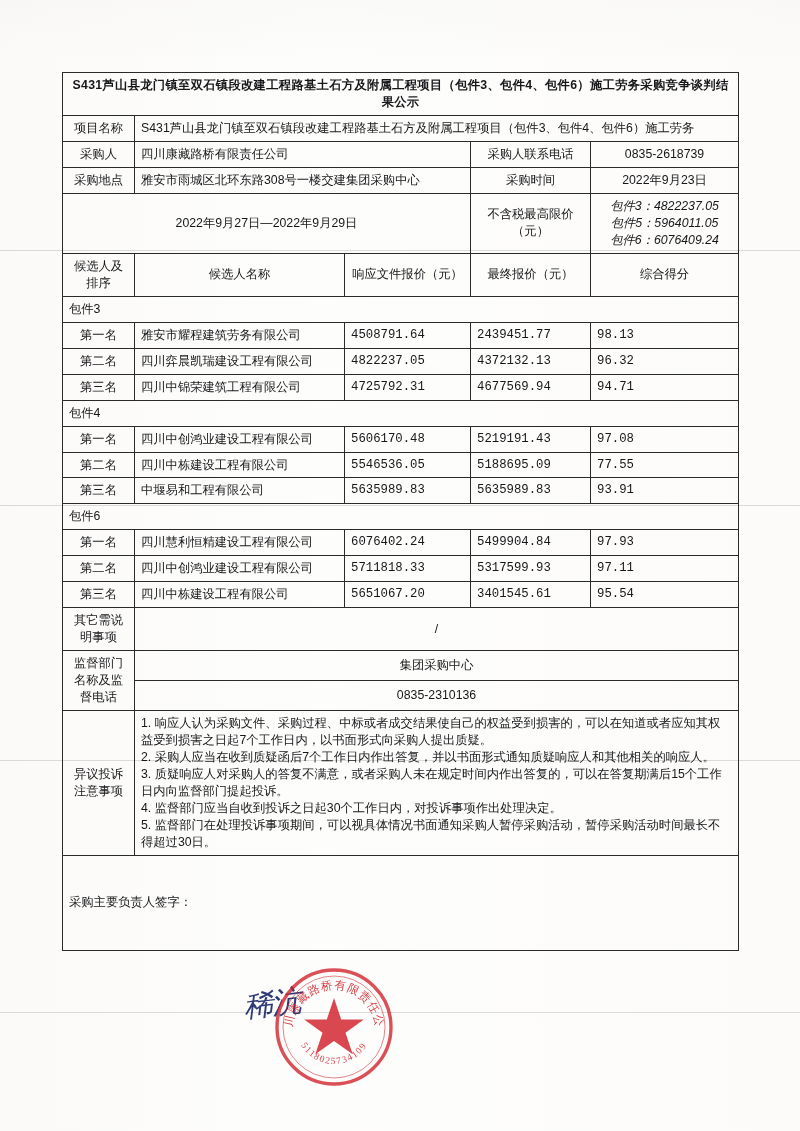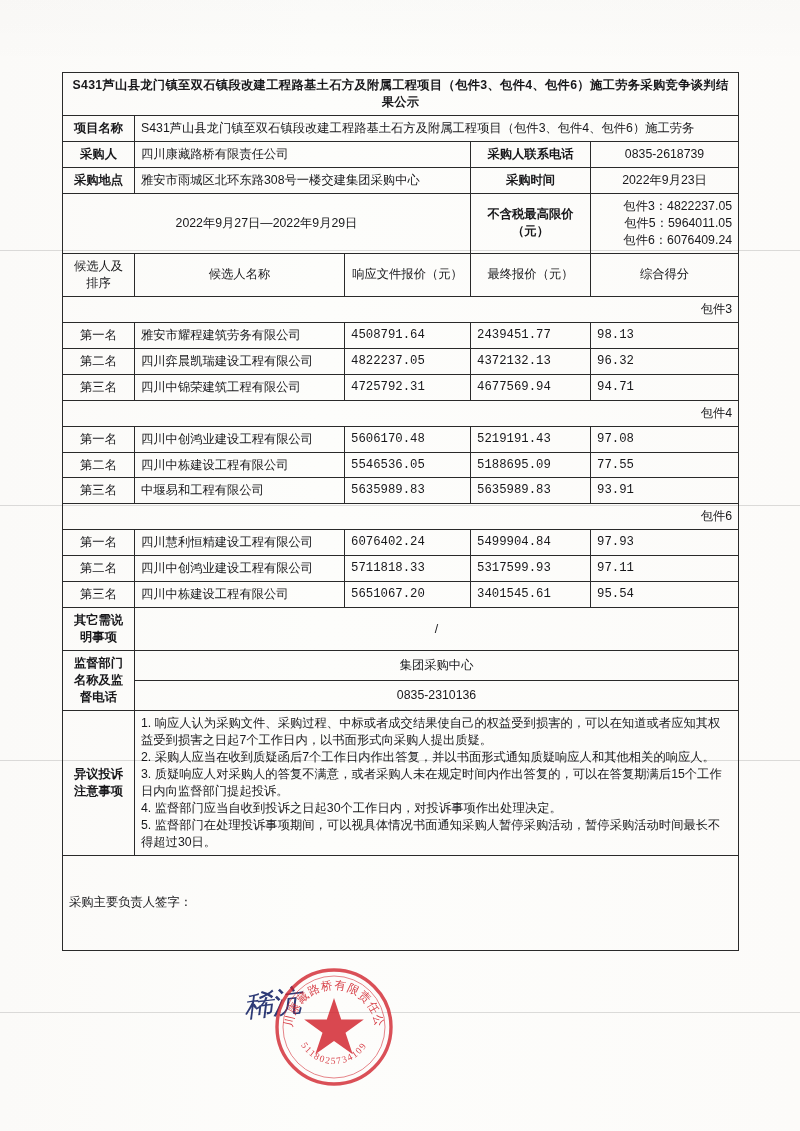--- a/index.html
+++ b/index.html
@@ -60,35 +60,34 @@
     font-size: 16.5px;
     font-weight: bold;
     line-height: 1.5;
     padding: 11px 26px 12px 26px;
     letter-spacing: 0.3px;
   }
   .lbl {
     text-align: center;
     font-size: 12.3px;
     line-height: 1.3;
-    font-weight: bold;
   }
   .ctr { text-align: center; margin-left: 8px; }
   .left { text-align: left; margin-left: 28px; }
   .seg-header {
-    text-align: right;
+    text-align: left;
     font-size: 12.5px;
   }
   .col-head {
     text-align: center;
     font-size: 12.3px;
     line-height: 1.3;
   }
   .money { text-align: left; font-size: 12.3px; font-family: Liberation Mono, monospace; }
-  .small-lines { font-size: 11.2px; line-height: 1.42; text-align: right; }
+  .small-lines { font-size: 11.2px; line-height: 1.42; text-align: center; font-style: italic; }
   .notes {
     text-align: left;
     font-size: 12.1px;
     line-height: 1.55;
     padding: 6px 8px;
   }
   .notes p { margin: 0; }
   .sign-row td {
     height: 86px;
     vertical-align: middle;

